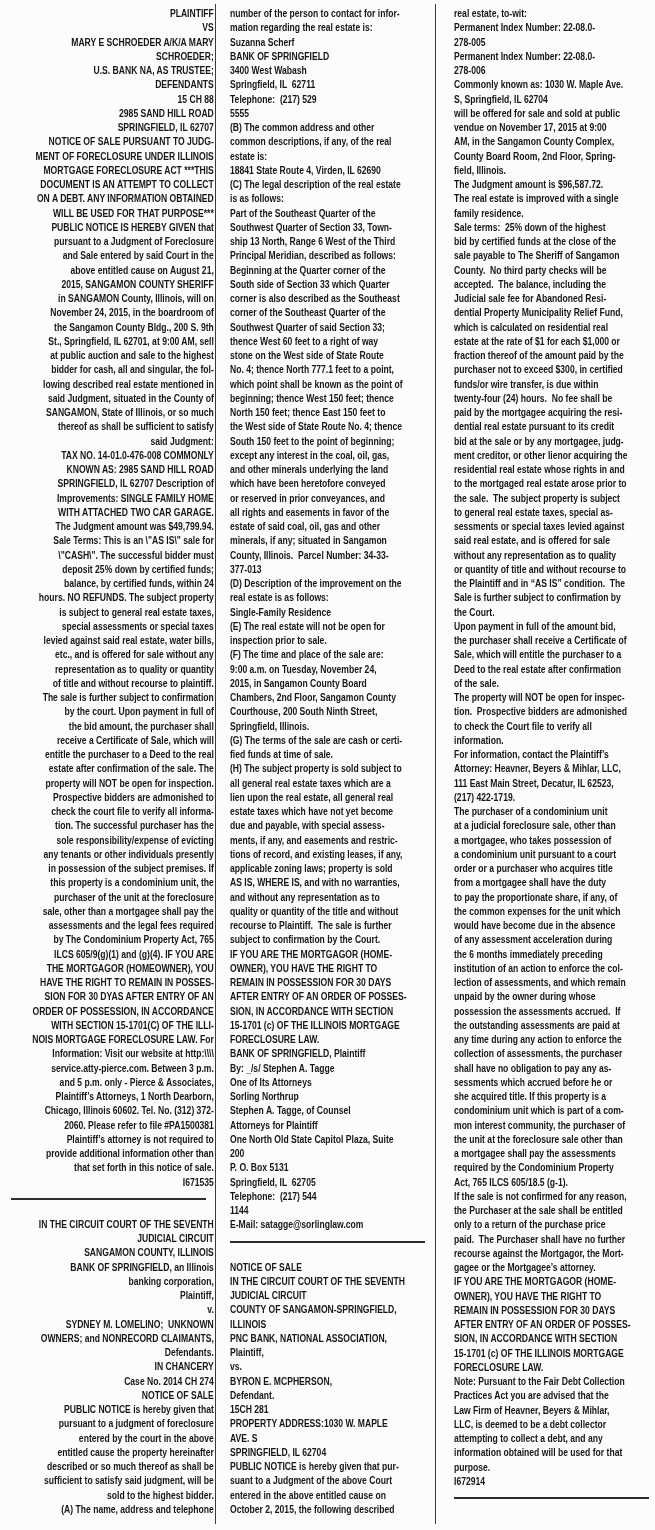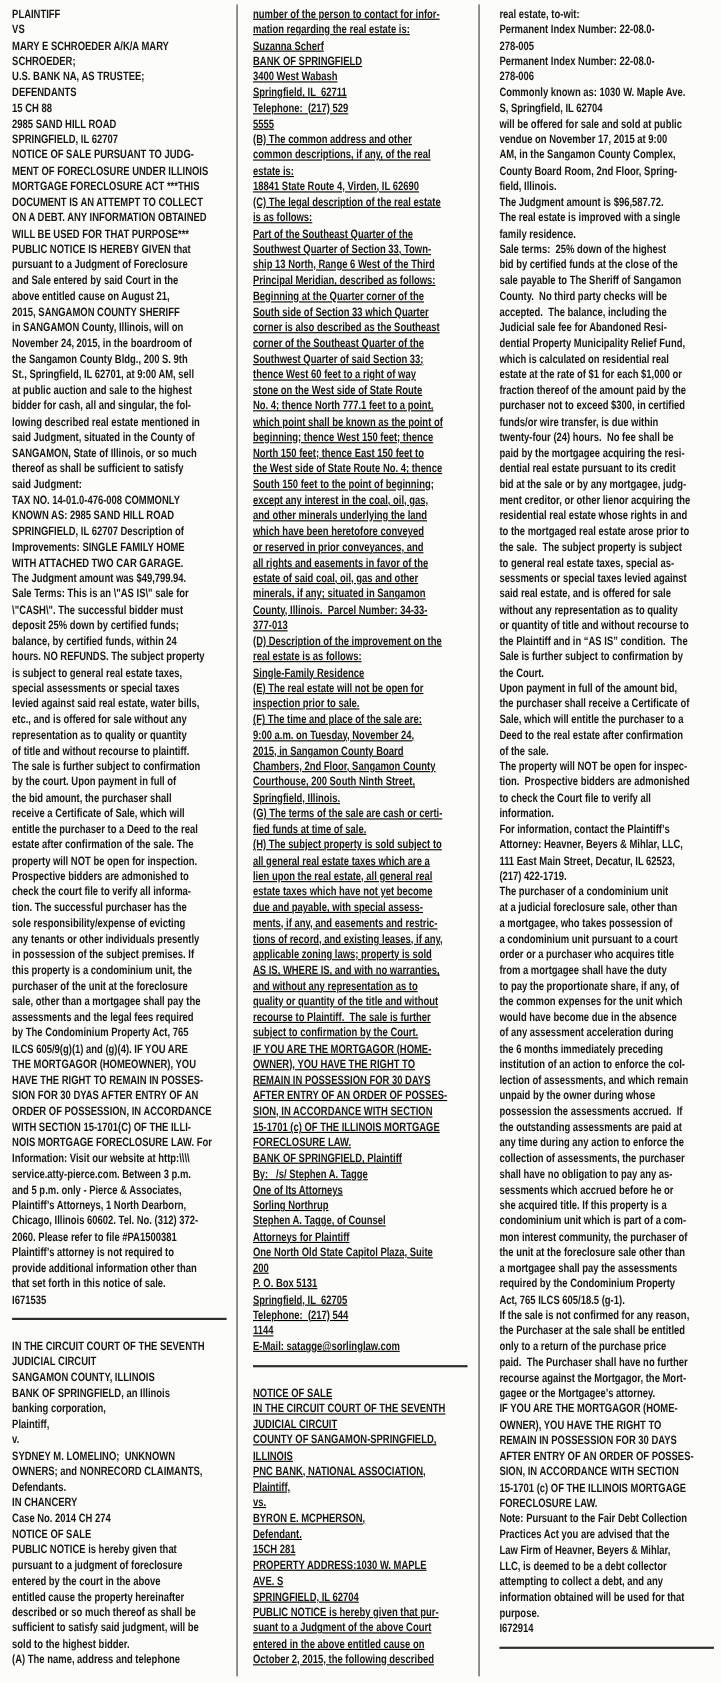--- a/index.html
+++ b/index.html
@@ -12,22 +12,22 @@
     position: relative;
     width: 655px;
     height: 1530px;
     overflow: hidden;
     background: #fcfcfb;
   }
   .column {
     position: absolute;
     top: 6px;
   }
-  .column.c1 { left: 11px; }
-  .column.c2 { left: 230px; text-decoration: underline; }
+  .column.c1 { left: 11px; text-align: right; }
+  .column.c2 { left: 230px; }
   .column.c3 { left: 454px; }
   .col-inner {
     width: 260px;
     transform: scaleX(0.78);
     transform-origin: 0 0;
   }
   .line {
     white-space: pre;
     font-size: 11px;
     line-height: 14.25px;

